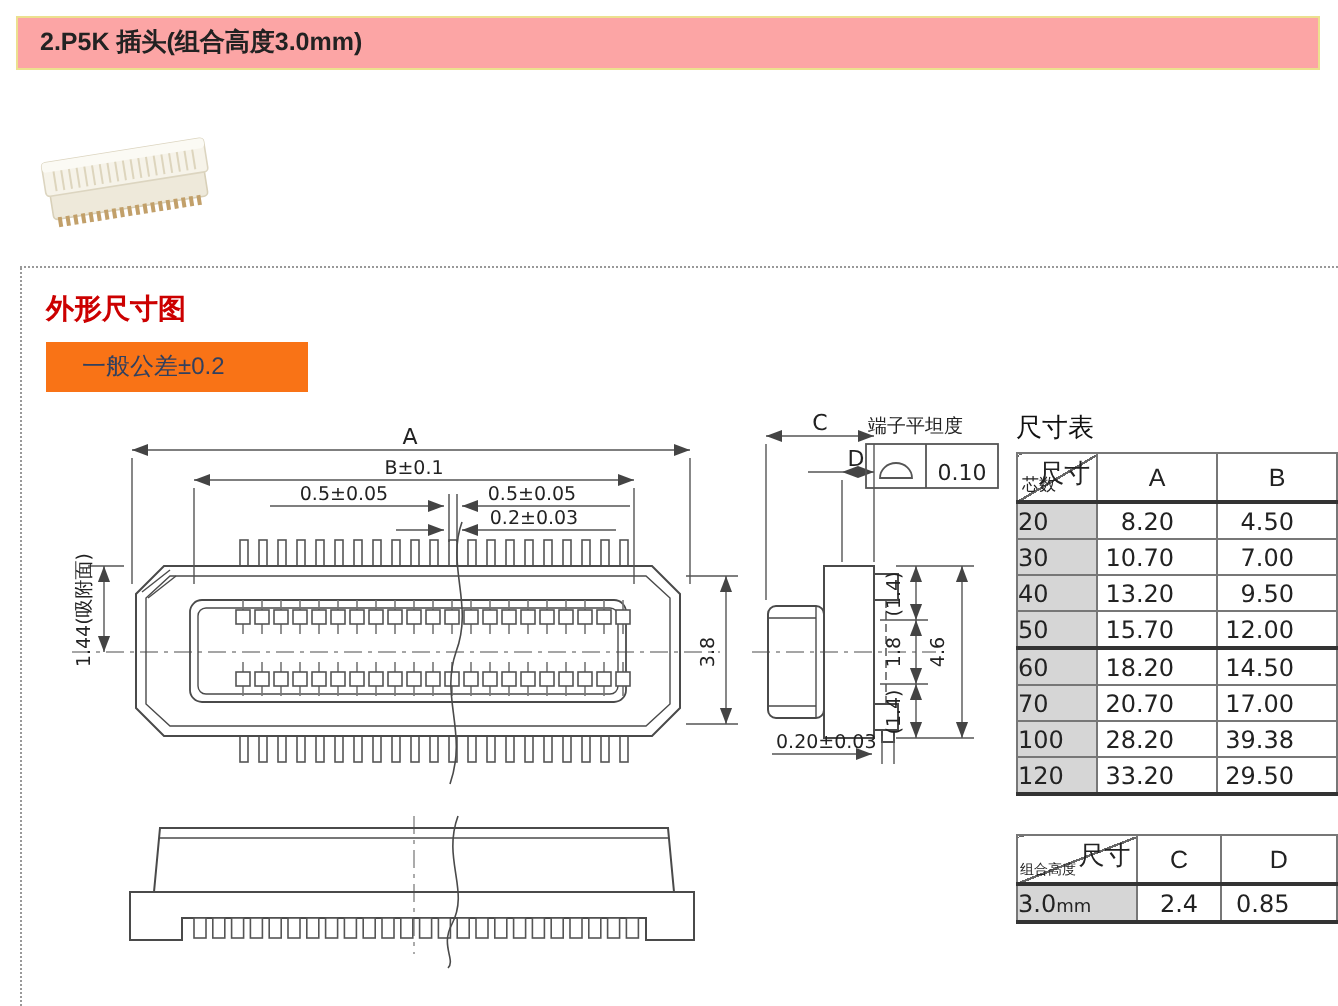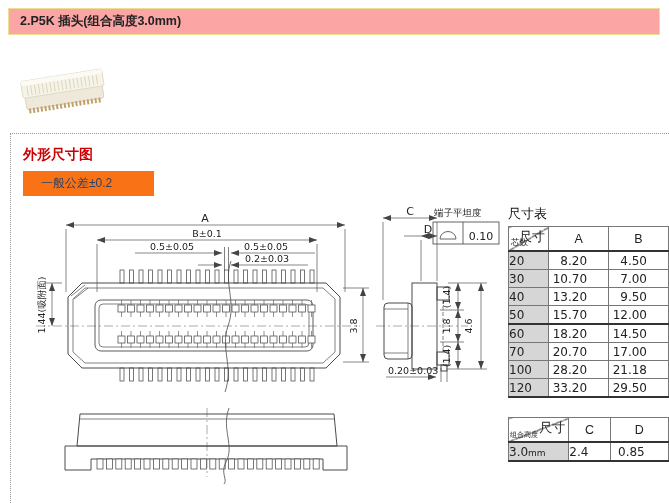--- a/index.html
+++ b/index.html
@@ -419,21 +419,21 @@
         <td class="num">14.50</td>
       </tr>
   <tr>
         <td class="c-pins">70</td>
         <td class="num">20.70</td>
         <td class="num">17.00</td>
       </tr>
   <tr>
         <td class="c-pins">100</td>
         <td class="num">28.20</td>
-        <td class="num">21.18</td>
+        <td class="num">39.38</td>
       </tr>
   <tr>
         <td class="c-pins">120</td>
         <td class="num">33.20</td>
         <td class="num">29.50</td>
       </tr>
 </tbody>
   </table>
 
 <table id="t2" class="dtable">
@@ -441,17 +441,17 @@
       <tr class="hrow">
     <th class="diag">
       <span class="dt">尺寸</span>
       <span class="db2">组合高度</span>
     </th>
     <th class="colhead">C</th>
     <th class="colhead">D</th>
   </tr>
   <tr>
     <td class="c-pins"><span>3.0</span><span class="unit">mm</span></td>
-    <td class="num" style="text-align:left;padding-right:0">2.4</td>
+    <td class="num" style="text-align:center;padding-right:0">2.4</td>
     <td class="num" style="text-align:center;padding-right:16px">0.85</td>
   </tr>
 </tbody>
   </table>
 
 </body></html>

